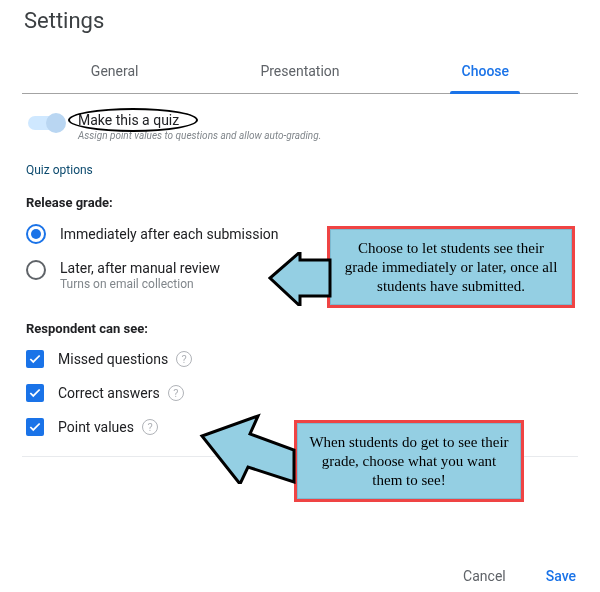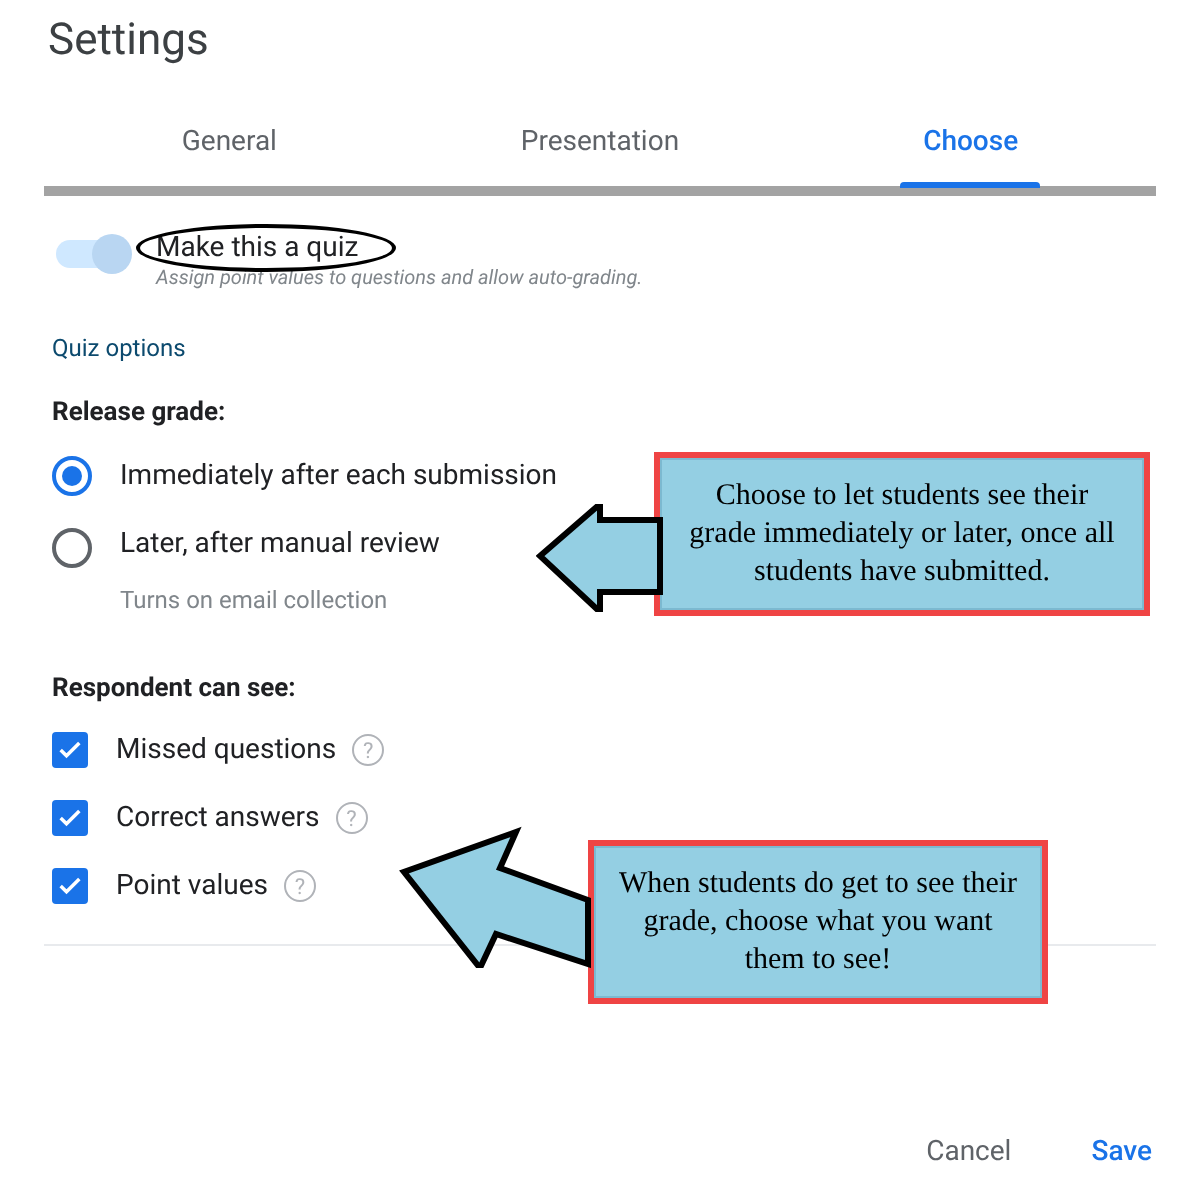--- a/index.html
+++ b/index.html
@@ -8,21 +8,21 @@
     width:600px; height:592px;
     font-family: Roboto, "Google Sans", Arial, sans-serif;
     background:#fff; color:#3c4043;
     position:relative;
   }
   .page-title {
     font-size:22px; color:#3c4043;
     padding:8px 0 0 24px;
   }
   .tabs {
-    display:flex; border-bottom:5px solid #a3a3a3;
+    display:flex; border-bottom:1px solid #a3a3a3;
     margin:18px 22px 0 22px;
   }
   .tab {
     flex:1; text-align:center;
     padding:12px 0 14px 0;
     font-size:14px;
     color:#5f6368;
     cursor:pointer;
     position:relative;
   }
@@ -68,21 +68,21 @@
     width:20px; height:20px; border-radius:50%;
     border:2px solid #5f6368; flex:none; margin-right:14px;
     position:relative;
   }
   .radio.selected { border-color:#1a73e8; }
   .radio.selected::after {
     content:""; position:absolute; inset:3px;
     background:#1a73e8; border-radius:50%;
   }
   .opt-text { font-size:14px; color:#202124; }
-  .opt-sub { font-size:12px; color:#80868b; margin-top:13px; }
+  .opt-sub { font-size:12px; color:#80868b; margin-top:1px; }
   .chk {
     width:18px; height:18px; background:#1a73e8;
     border-radius:2px; flex:none; margin-right:14px;
     display:flex; align-items:center; justify-content:center;
   }
   .chk svg { width:14px; height:14px; }
   .help {
     width:16px; height:16px; border:1.5px solid #b0b3b8;
     border-radius:50%; display:inline-flex;
     align-items:center; justify-content:center;

